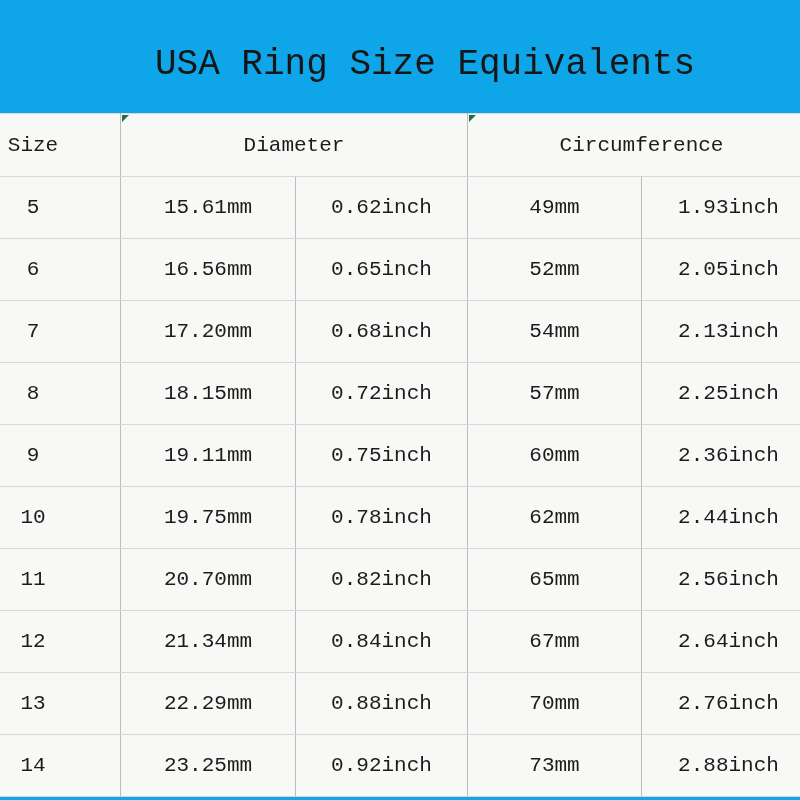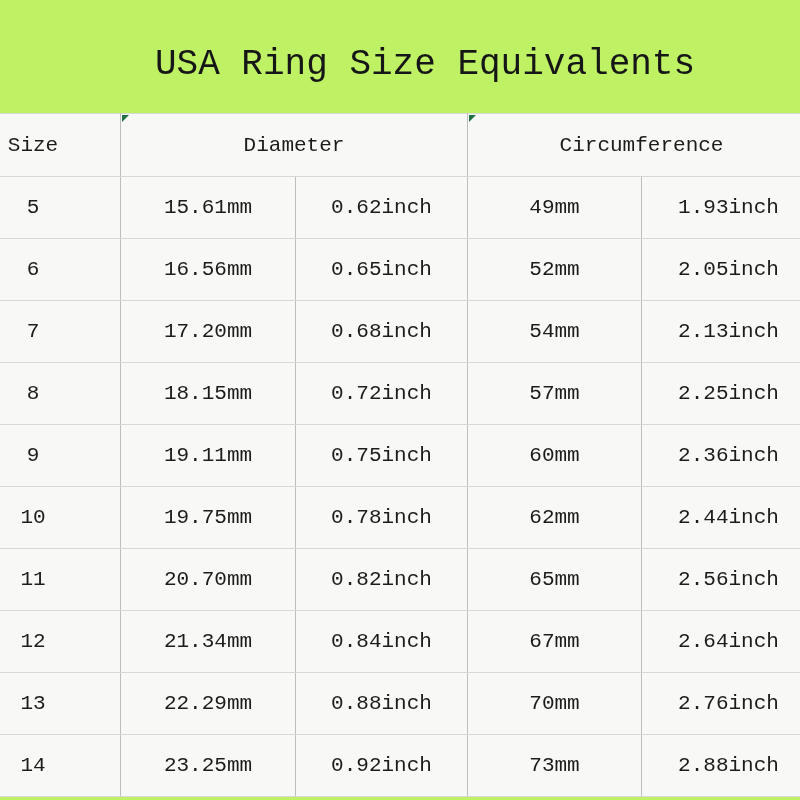--- a/index.html
+++ b/index.html
@@ -5,21 +5,21 @@
   html, body { margin: 0; padding: 0; }
   body {
     width: 800px; height: 800px;
     font-family: "Liberation Mono", "DejaVu Sans Mono", monospace;
     background: #f6f6f4;
   }
   .stage {
     position: relative;
     width: 800px; height: 800px;
     overflow: hidden;
-    background: #bef264;
+    background: #0ea5e9;
   }
   .page-title {
     position: absolute;
     top: 44px; left: 25px; width: 800px;
     text-align: center;
     font-size: 36px;
     font-weight: normal;
     color: #161616;
     letter-spacing: 0px;
     white-space: nowrap;

